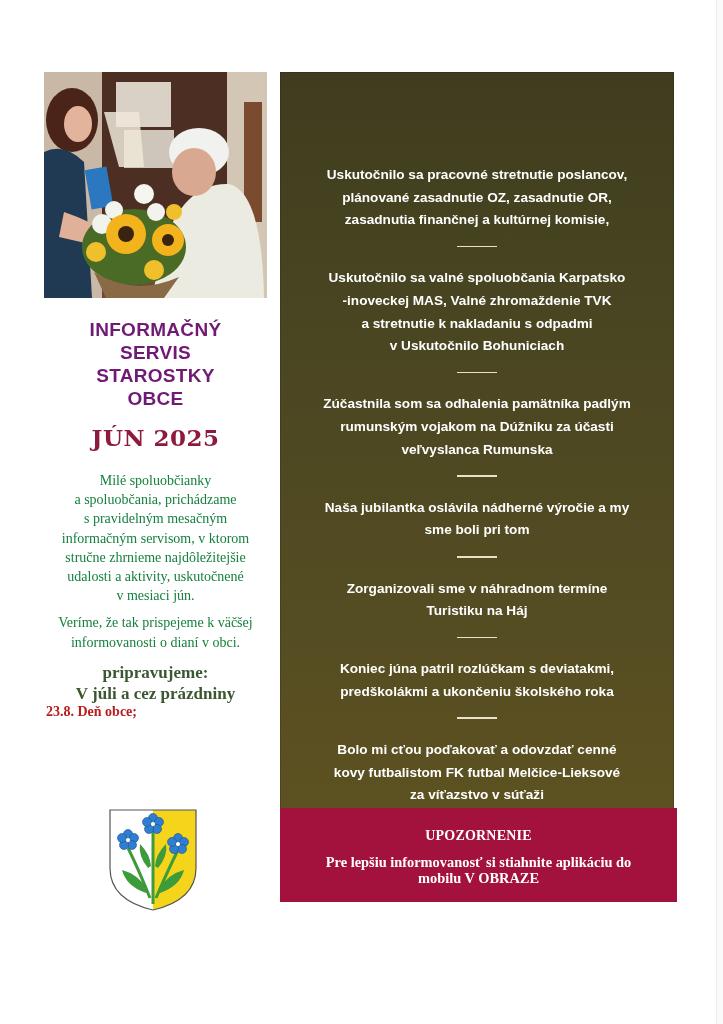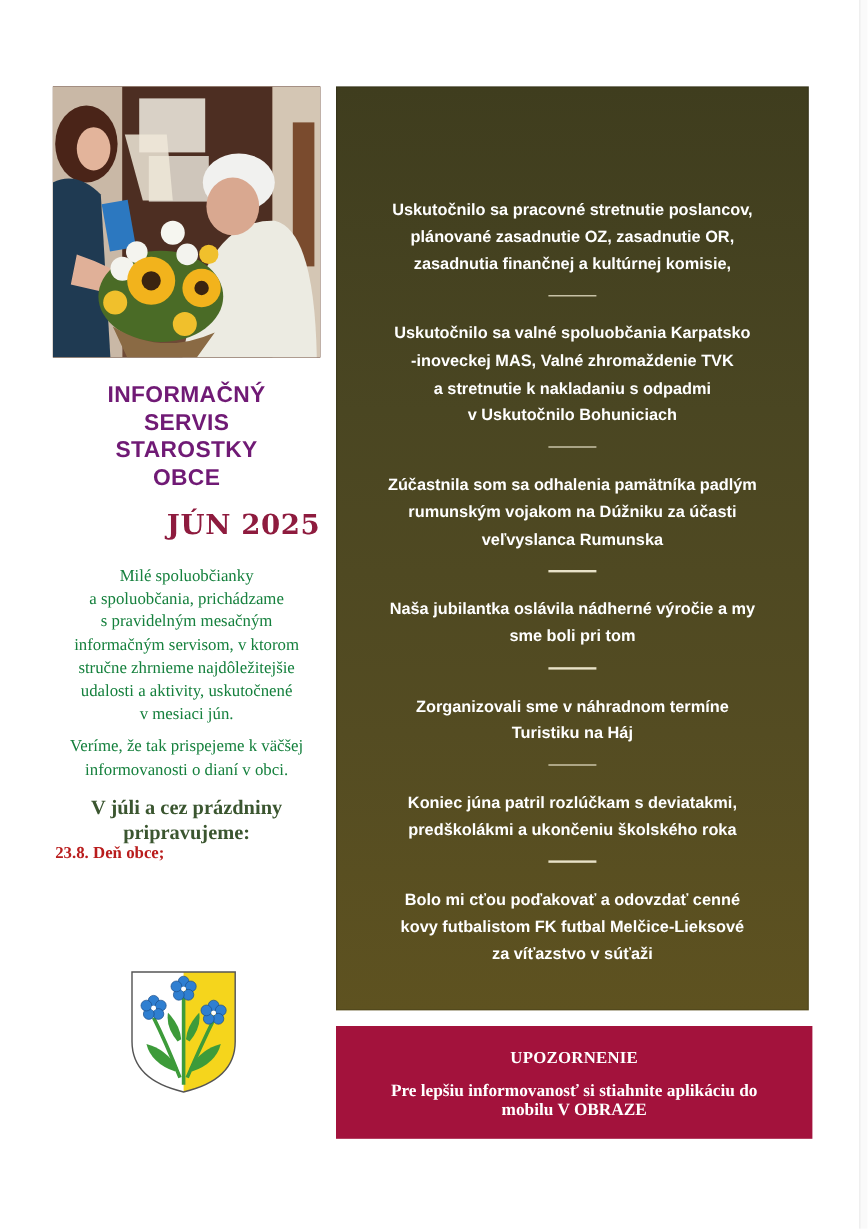--- a/index.html
+++ b/index.html
@@ -44,21 +44,21 @@
       font-family: "Liberation Sans", sans-serif;
       font-weight: bold;
       color: #701a75;
       font-size: 19px;
       line-height: 23px;
       letter-spacing: 0.3px;
     }
     .title-line { display: block; }
     .month {
       margin-top: 14px;
-      text-align: right;
+      text-align: center;
       font-family: "DejaVu Serif", serif;
       font-weight: bold;
       color: #8e1b3e;
       font-size: 23px;
       letter-spacing: 0.5px;
     }
     .intro {
       margin-top: 20px;
       text-align: center;
       font-family: "Liberation Serif", serif;
@@ -122,21 +122,21 @@
     .divider {
       width: 40px;
       height: 1.6px;
       background: #e8e2c8;
       margin: 14px auto 20px auto;
     }
     
     .notice {
       position: absolute;
       left: 280px;
-      top: 855px;
+      top: 808px;
       width: 397px;
       height: 94px;
       background: #a3123c;
       text-align: center;
       color: #ffffff;
       font-family: "Liberation Serif", serif;
       font-weight: bold;
     }
     .notice-title {
       margin-top: 20px;
@@ -214,22 +214,22 @@
       <span style="display:block">udalosti a aktivity, uskutočnené</span>
       <span style="display:block">v mesiaci jún.</span>
     </p>
     <p class="p2">
       <span style="display:block">Veríme, že tak prispejeme k väčšej</span>
       <span style="display:block">informovanosti o dianí v obci.</span>
     </p>
   </div>
 
   <div class="planned-heading">
+    <span style="display:block">pripravujeme:</span>
     <span style="display:block">V júli a cez prázdniny</span>
-    <span style="display:block">pripravujeme:</span>
   </div>
 
   <div class="planned-list">
     <div>23.8. Deň obce;</div>
   </div>
 </div>
 
 <div class="crest">
   <svg width="90" height="104" viewBox="0 0 90 104">
     <defs>

